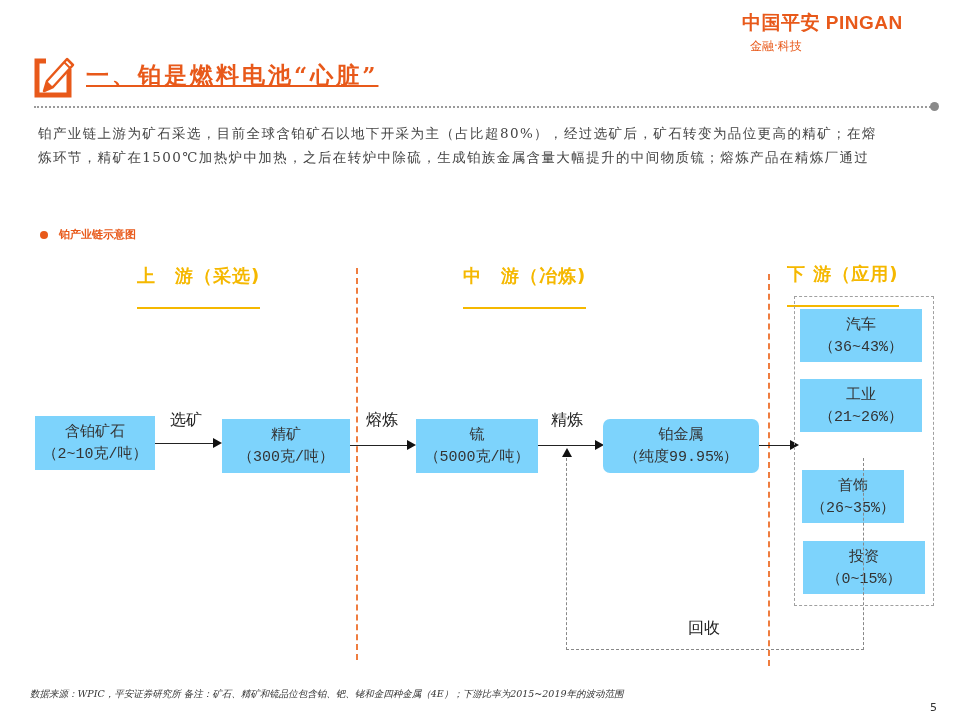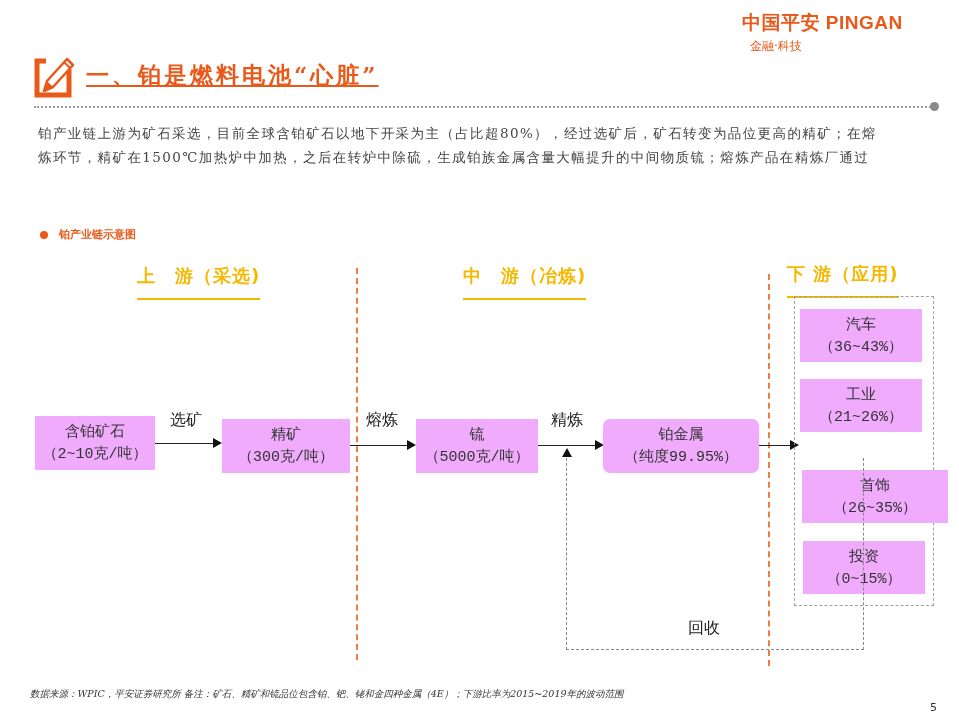--- a/index.html
+++ b/index.html
@@ -18,27 +18,27 @@
 
   
   .body-text { left: 38px; top: 122px; width: 900px; font-size: 13.5px; line-height: 23.5px; color: #444; font-family: "DejaVu Serif", "Liberation Serif", serif; letter-spacing: 1.4px; }
   .body-text p { white-space: nowrap; }
 
   
   .sec-bullet { left: 40px; top: 231px; width: 8px; height: 8px; border-radius: 50%; background: #e8591a; }
   .sec-label { left: 59px; top: 227px; font-size: 11px; font-weight: bold; color: #e8591a; }
 
   
-  .stage-h { font-size: 18px; font-weight: bold; color: #f5b800; border-bottom: 2px solid #f5b800; padding-bottom: 10px; white-space: nowrap; letter-spacing: 1px; }
+  .stage-h { font-size: 18px; font-weight: bold; color: #f5b800; border-bottom: 2px solid #f5b800; padding-bottom: 19px; white-space: nowrap; letter-spacing: 1px; }
 
   
   .divider { width: 0; border-left: 2px dashed #ef7d3f; }
 
   
-  .box { background: #f0abfc; display: flex; flex-direction: column; align-items: center; justify-content: center; color: #333; font-size: 15px; line-height: 23px; text-align: center; font-family: "DejaVu Serif", "Liberation Serif", serif; }
+  .box { background: #7dd3fc; display: flex; flex-direction: column; align-items: center; justify-content: center; color: #333; font-size: 15px; line-height: 23px; text-align: center; font-family: "DejaVu Serif", "Liberation Serif", serif; }
   .box .num { font-family: Liberation Mono, monospace; }
 
   .arrow-line { height: 1px; background: #222; }
   .arrow-head { width: 0; height: 0; border-top: 5px solid transparent; border-bottom: 5px solid transparent; border-left: 9px solid #111; }
   .arrow-up { width: 0; height: 0; border-left: 5px solid transparent; border-right: 5px solid transparent; border-bottom: 9px solid #111; }
 
   .proc-label { font-size: 16px; color: #222; white-space: nowrap; }
 
   .footer { left: 30px; top: 688px; font-size: 9.5px; font-style: italic; color: #333; white-space: nowrap; font-family: "DejaVu Serif", "Liberation Serif", serif; }
   .page-num { left: 930px; top: 701px; font-size: 11px; color: #333; }
@@ -114,21 +114,21 @@
 <div class="abs" style="left:794px; top:296px; width:140px; height:310px; border:1.5px dashed #a0a0a0;"></div>
 
 <div class="abs box" style="left:800px; top:309px; width:122px; height:53px;">
   <span>汽车</span>
   <span class="num">（36~43%）</span>
 </div>
 <div class="abs box" style="left:800px; top:379px; width:122px; height:53px;">
   <span>工业</span>
   <span class="num">（21~26%）</span>
 </div>
-<div class="abs box" style="left:802px; top:470px; width:146px; height:53px;">
+<div class="abs box" style="left:802px; top:470px; width:102px; height:53px;">
   <span>首饰</span>
   <span class="num">（26~35%）</span>
 </div>
 <div class="abs box" style="left:803px; top:541px; width:122px; height:53px;">
   <span>投资</span>
   <span class="num">（0~15%）</span>
 </div>
 
 <div class="abs" style="left:566px; top:458px; width:298px; height:192px; border-left:1.5px dashed #888; border-bottom:1.5px dashed #888; border-right:1.5px dashed #888;"></div>
 <div class="abs" style="left:864px; top:606px; width:1px; height:12px; background:#fff;"></div>

